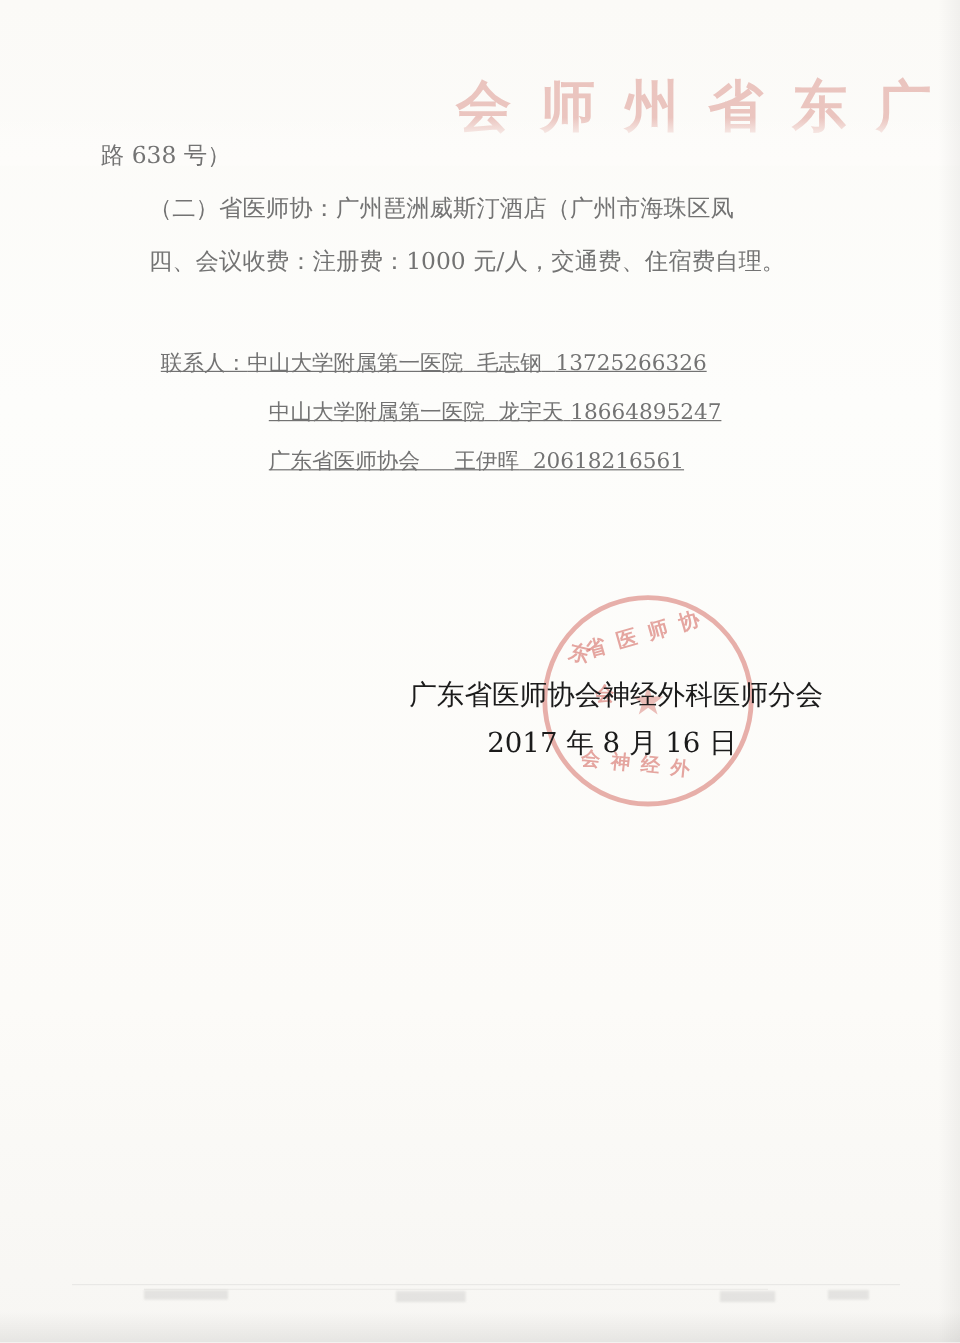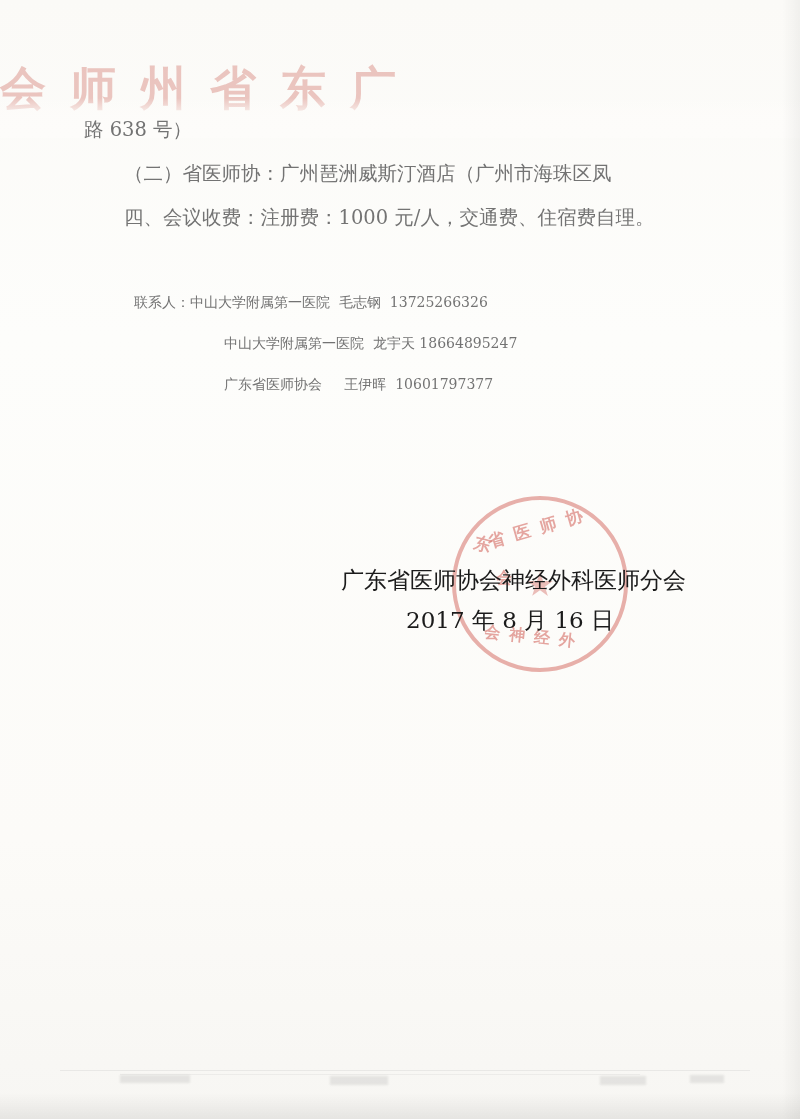--- a/index.html
+++ b/index.html
@@ -30,21 +30,21 @@
     position: relative;
     z-index: 3;
   }
 
   
   .letterhead-ghost {
     position: absolute;
     top: 58px;
     left: 0;
     width: 800px;
-    text-align: left;
+    text-align: right;
     font-family: "DejaVu Serif", "Liberation Serif", serif;
     font-size: 46px;
     font-weight: bold;
     letter-spacing: 24px;
     color: rgba(196, 74, 58, 0.30);
     z-index: 1;
     white-space: nowrap;
     filter: blur(0.4px);
   }
   .letterhead-mask {
@@ -71,21 +71,22 @@
   }
   .indent2 {
     text-indent: 40px;
   }
 
   .gap-sm { height: 24px; }
 
   .contacts {
     margin-top: 18px;
     line-height: 41px;
-    font-size: 14px;
+    font-size: 18px;
+    text-decoration: underline;
   }
   .contacts .c-line { white-space: nowrap; }
   .c-indent1 { padding-left: 50px; }
   .c-indent2 { padding-left: 140px; }
 
   .signature {
     position: absolute;
     top: 560px;
     left: 84px;
     width: 640px;
@@ -194,21 +195,21 @@
       <div class="gap-sm"></div>
 
       <div class="contacts">
         <div class="c-line c-indent1">
           <span>联系人：</span><span>中山大学附属第一医院</span>&nbsp;&nbsp;<span>毛志钢</span>&nbsp;&nbsp;<span>13725266326</span>
         </div>
         <div class="c-line c-indent2">
           <span>中山大学附属第一医院</span>&nbsp;&nbsp;<span>龙宇天</span>&nbsp;<span>18664895247</span>
         </div>
         <div class="c-line c-indent2">
-          <span>广东省医师协会</span>&nbsp;&nbsp;&nbsp;&nbsp;&nbsp;<span>王伊晖</span>&nbsp;&nbsp;<span>10601797377</span>
+          <span>广东省医师协会</span>&nbsp;&nbsp;&nbsp;&nbsp;&nbsp;<span>王伊晖</span>&nbsp;&nbsp;<span>20618216561</span>
         </div>
       </div>
     </div>
 
     <div class="signature">
       <div class="sig-line">广东省医师协会神经外科医师分会</div>
       <div class="sig-date">2017 年 8 月 16 日</div>
     </div>
 
   </div>

